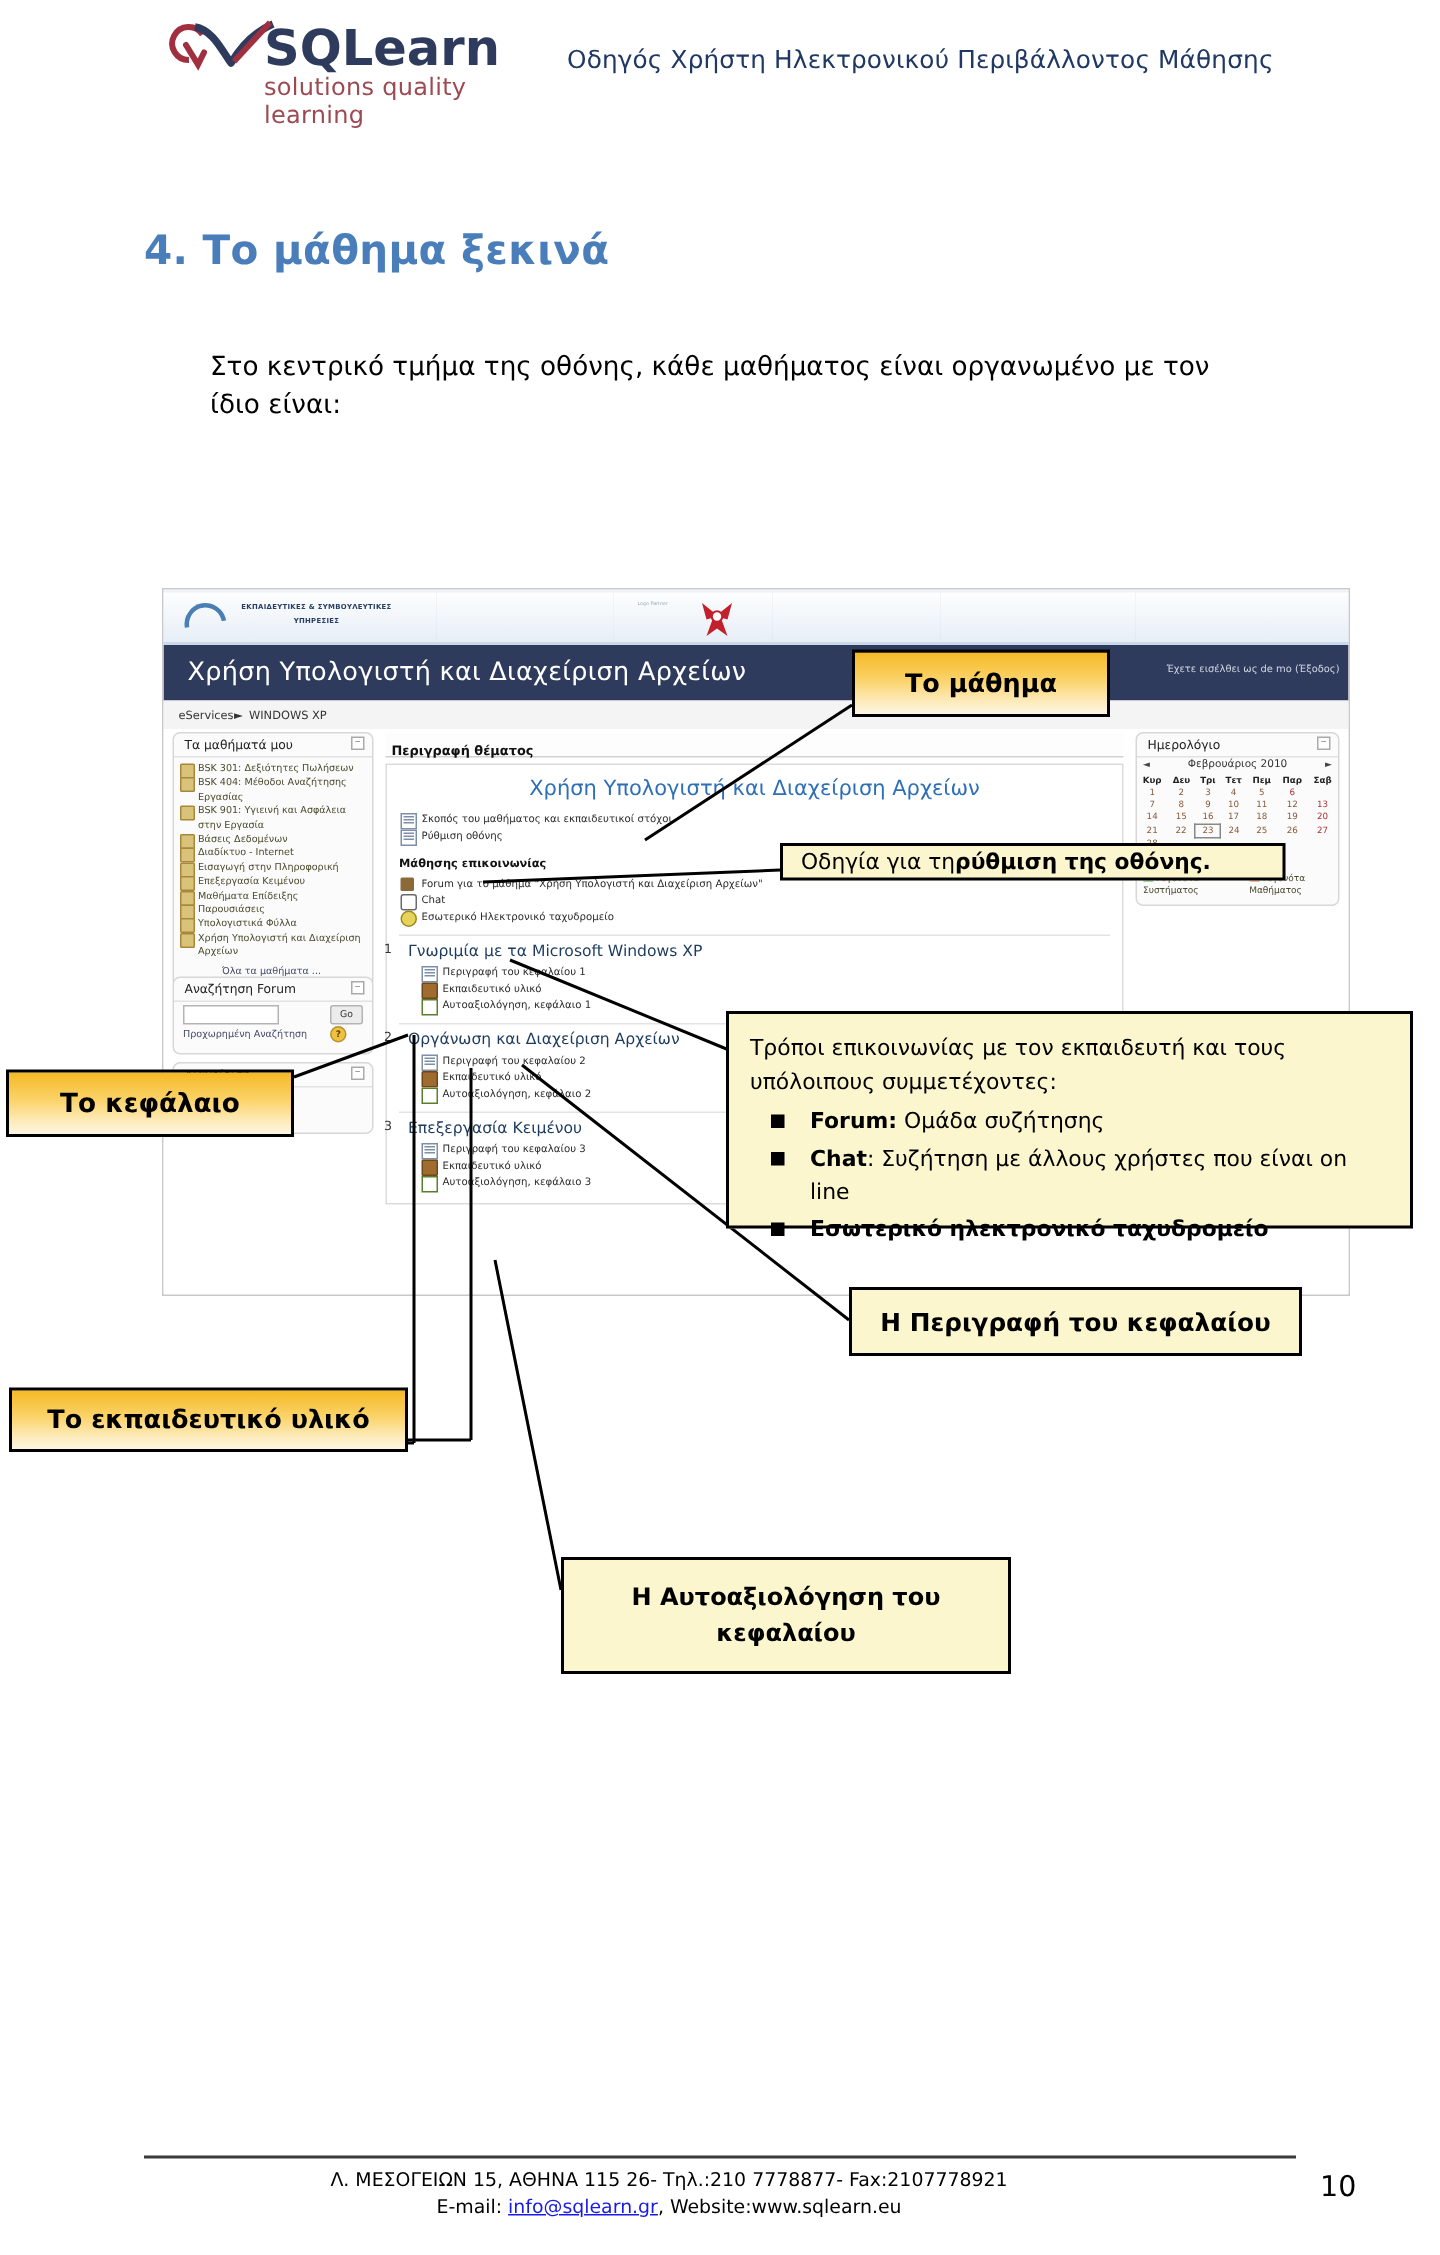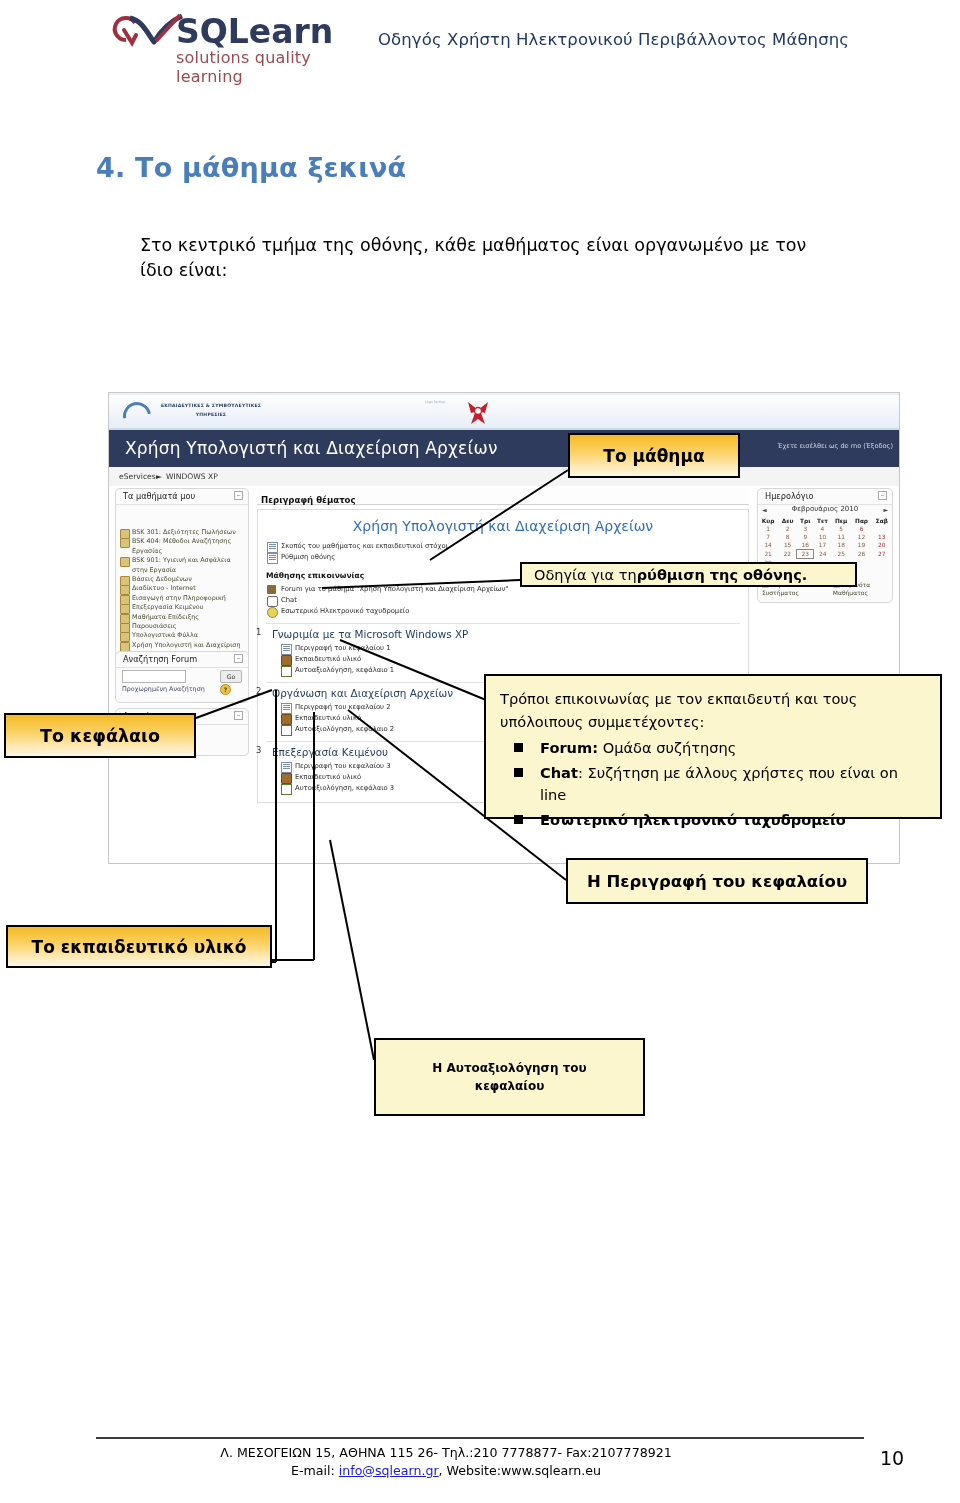--- a/index.html
+++ b/index.html
@@ -56,21 +56,21 @@
   .block-head{position:relative;height:15px;border-bottom:1px solid #e2e2e2;}
   .block-head .bt{position:absolute;left:7px;top:2px;font-size:8.2px;color:#222;}
   .block-head .bx{position:absolute;right:5px;top:2px;width:7px;height:7px;border:1px solid #aaa;
         background:#fff;font-size:5px;line-height:7px;text-align:center;color:#666;}
   .li{position:relative;padding-left:16px;font-size:6.4px;line-height:9.4px;color:#4b4b2f;}
   .li .ic{position:absolute;left:4px;top:1px;width:8px;height:8px;}
   .ic-user{background:#d9c27a;border:1px solid #a8873a;border-radius:1px;}
   .ic-bk{background:#6f8f4f;}
   .ic-prof{background:#d6a15a;}
 
-  .cl-list{padding:3px 2px 3px 0;margin-top:20px;}
+  .cl-list{padding:3px 2px 3px 0;}
   .all-courses{font-size:6.4px;color:#44496b;text-align:center;padding:3px 0 4px 0;}
 
   .search-go{position:absolute;right:6px;top:18px;width:20px;height:11px;background:#ececec;
         border:1px solid #b4b4b4;border-radius:2px;font-size:6.2px;text-align:center;
         line-height:11px;color:#333;}
   .search-field{position:absolute;left:6px;top:18px;width:62px;height:11px;background:#fff;
         border:1px solid #b4b4b4;}
   .adv-search{position:absolute;left:6px;top:33px;font-size:6.4px;color:#44496b;}
   .adv-q{position:absolute;left:104px;top:32px;width:9px;height:9px;border-radius:50%;
         background:#f0c040;border:1px solid #b8912a;font-size:6px;text-align:center;
@@ -129,21 +129,21 @@
         justify-content:flex-start;font-weight:normal;padding-left:12px;}
   .c-odigia b{font-weight:bold;}
   .c-tropoi{left:484px;top:674px;width:458px;height:145px;
         justify-content:flex-start;align-items:flex-start;text-align:left;
         font-weight:normal;font-size:14.6px;padding:12px 14px;line-height:1.55;}
   .c-tropoi .lead{display:block;}
   .c-tropoi ul{list-style:none;margin:4px 0 0 0;padding:0;}
   .c-tropoi li{position:relative;padding-left:40px;margin-top:2px;}
   .c-tropoi li .bullet{position:absolute;left:14px;top:6px;width:9px;height:9px;background:#000;}
   .c-perigrafi{left:566px;top:858px;width:302px;height:46px;font-size:16.5px;}
-  .c-auto{left:374px;top:1038px;width:271px;height:78px;font-size:12px;line-height:1.5;}
+  .c-auto{left:374px;top:1038px;width:300px;height:78px;font-size:16px;line-height:1.5;}
 
   
   .leaders{position:absolute;left:0;top:0;width:960px;height:1503px;z-index:30;pointer-events:none;}
 
   
   .footer-rule{position:absolute;left:96px;top:1437px;width:768px;height:2px;background:#3b3b3b;}
   .footer{position:absolute;left:96px;top:1444px;width:700px;text-align:center;
         font-size:12.6px;line-height:1.42;color:#000;font-family:"DejaVu Sans",sans-serif;}
   .footer a{color:#1a1ae6;}
   .page-no{position:absolute;left:880px;top:1447px;font-size:19px;color:#000;

